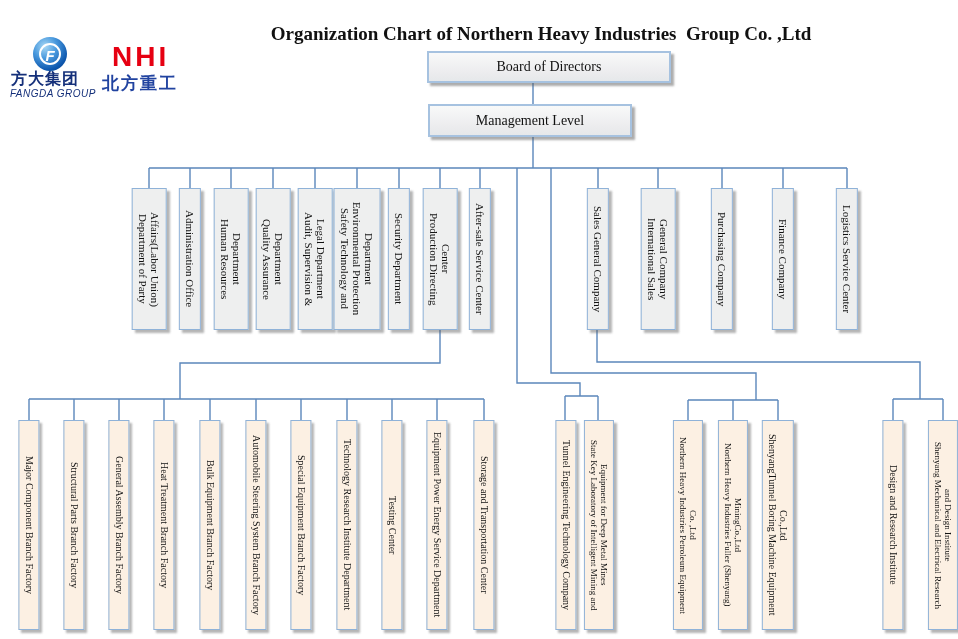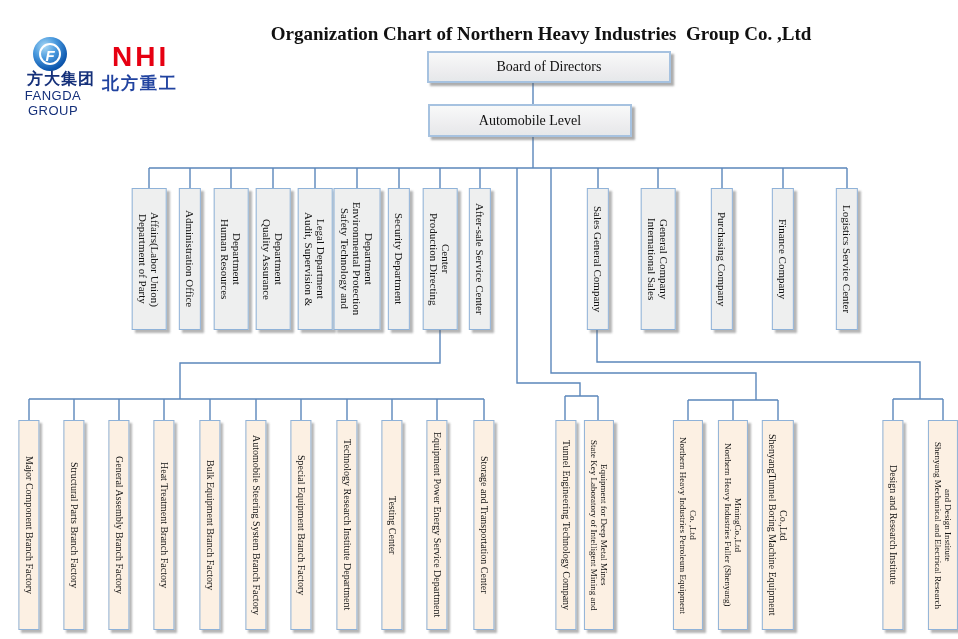--- a/index.html
+++ b/index.html
@@ -36,25 +36,25 @@
   .sphere{
     position:absolute;left:33px;top:37px;width:34px;height:34px;border-radius:50%;z-index:2;
     background:radial-gradient(circle at 35% 28%, #a8d8f4 0%, #4a9ade 35%, #0d57ae 72%, #083a7e 100%);
     display:flex;align-items:center;justify-content:center;
   }
   .sphere span{
     display:block;width:22px;height:22px;border:2px solid #fff;border-radius:50%;
     color:#fff;font-weight:bold;font-style:italic;font-size:15px;line-height:21px;text-align:center;
     font-family:"Liberation Sans",sans-serif;box-sizing:border-box;
   }
-  .fangda-cn{position:absolute;left:16px;top:69px;width:90px;text-align:center;z-index:2;
+  .fangda-cn{position:absolute;left:0;top:69px;width:90px;text-align:center;z-index:2;
     font-size:16px;font-weight:bold;color:#15307a;letter-spacing:1px;
     font-family:"Liberation Sans",sans-serif;}
   .fangda-en{position:absolute;left:8px;top:88px;width:90px;text-align:center;z-index:2;
-    font-size:13px;color:#15307a;letter-spacing:.5px;font-family:"Liberation Sans",sans-serif;}
+    font-size:10px;color:#15307a;letter-spacing:.5px;font-family:"Liberation Sans",sans-serif;font-style:italic;}
   .nhi-abbr{position:absolute;left:112px;top:41px;z-index:2;
     font-size:28px;font-weight:bold;color:#e60012;letter-spacing:3px;
     font-family:"Liberation Sans",sans-serif;}
   .nhi-cn{position:absolute;left:102px;top:72px;z-index:2;
     font-size:17px;font-weight:bold;color:#2143a0;letter-spacing:2px;
     font-family:"Liberation Sans",sans-serif;}
 </style>
 </head>
 <body>
 
@@ -79,21 +79,21 @@
     M517 168 V383 H580 V396 M565 396 H598 M565 396 V420 M598 396 V420
     M551 168 V373 H756 V400 M688 400 H778 M688 400 V420 M733 400 V420 M778 400 V420
     M597 330 V362 H920 V399 M893 399 H943 M893 399 V420 M943 399 V420
     M440 330 V363 H180 V399 M29 399 H484
     M29 399 V420 M74 399 V420 M119 399 V420 M164 399 V420 M210 399 V420
     M256 399 V420 M301 399 V420 M347 399 V420 M392 399 V420 M437 399 V420 M484 399 V420
   "></path>
 </svg>
 
 <div class="hbox" style="left:427px;top:51px;width:244px;height:32px">Board of Directors</div>
-<div class="hbox" style="left:428px;top:104px;width:204px;height:33px">Automobile Level</div>
+<div class="hbox" style="left:428px;top:104px;width:204px;height:33px">Management Level</div>
 
 <div class="vbox mid" style="left:149px">Department of Party
 Affairs(Labor Union)</div>
 <div class="vbox mid" style="left:190px">Administration Office</div>
 <div class="vbox mid" style="left:231px">Human Resources
 Department</div>
 <div class="vbox mid" style="left:273px">Quality Assurance
 Department</div>
 <div class="vbox mid" style="left:315px">Audit, Supervision &amp;
 Legal Department</div>

